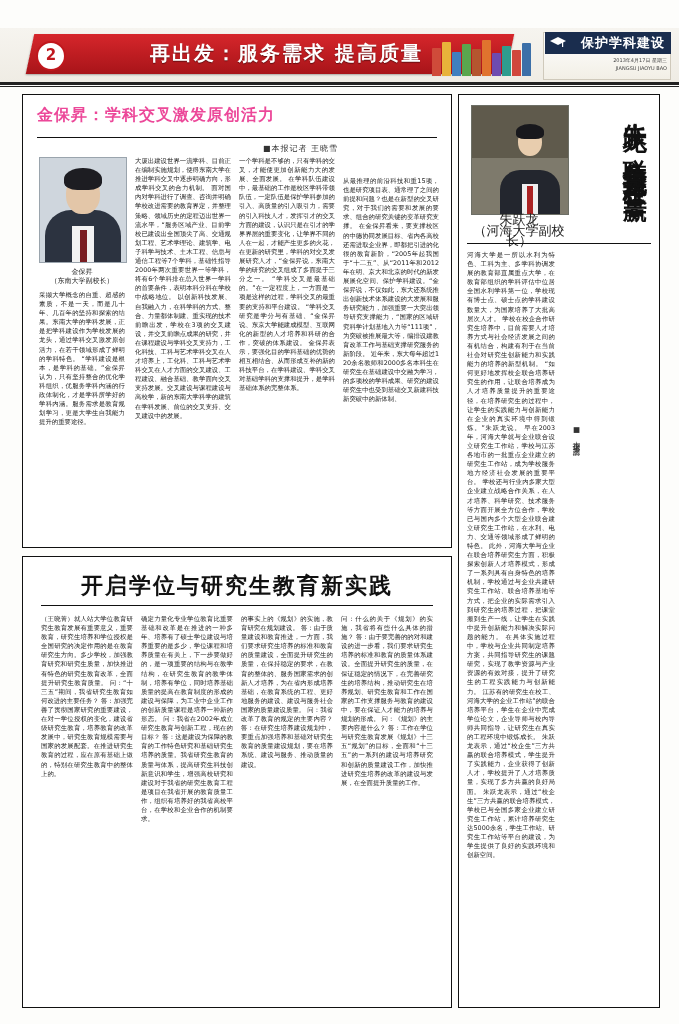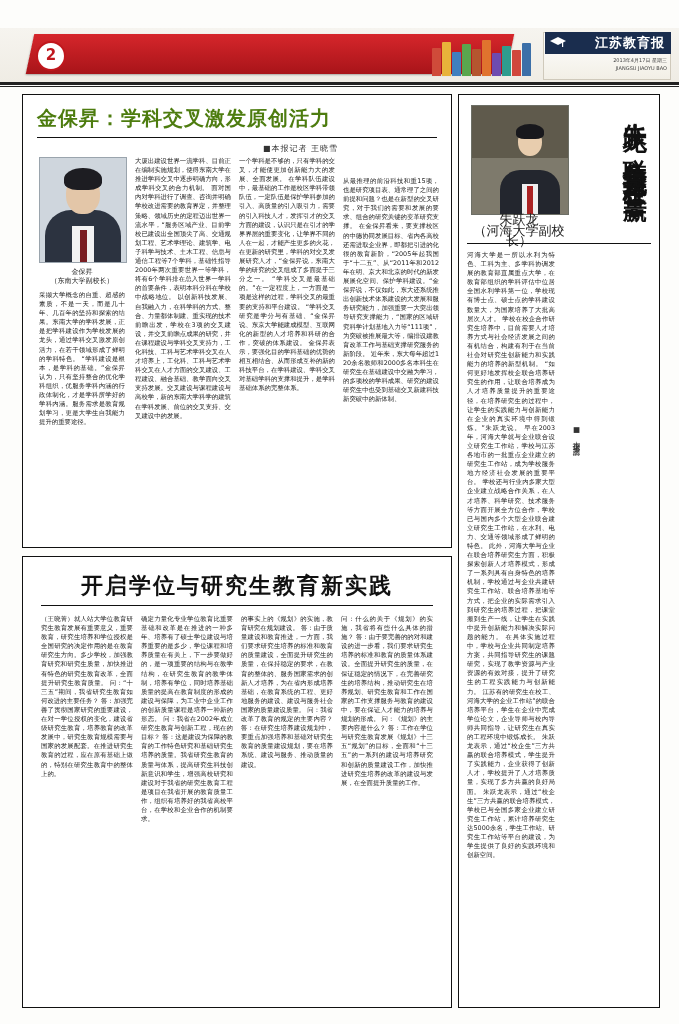--- a/index.html
+++ b/index.html
@@ -81,21 +81,21 @@
     border:1px solid #111;
     background:#fff;
   }
   .bottom-block{
     position:absolute;left:22px;top:556px;width:428px;height:450px;
     border:1px solid #111;background:#fff;
   }
   .headline{
     position:absolute;left:14px;top:10px;width:400px;
     font-family:"DejaVu Serif","Liberation Serif",serif;
-    font-size:20px;font-weight:bold;color:#4d7c0f;letter-spacing:1px;
+    font-size:16px;font-weight:bold;color:#ec4899;letter-spacing:1px;
     white-space:nowrap;
   }
   .byline{
     position:absolute;left:240px;top:48px;
     font-size:8px;color:#333;letter-spacing:1px;
   }
   .hl-rule{
     position:absolute;left:14px;top:42px;width:400px;height:1px;background:#111;
   }
   
@@ -171,20 +171,21 @@
     position:absolute;left:8px;top:148px;width:184px;height:1px;background:#111;
   }
 </style>
 </head>
 <body>
 
 <div class="page">
 
   <div class="masthead">
     <div class="mast-ribbon"></div>
+    <div class="mast-ribbon-text">再出发：服务需求  提高质量</div>
     <div class="page-num-badge">2</div>
 
     <div class="mast-books">
       <div class="book" style="left:2px;height:28px;background:#cf4b3a;"></div>
       <div class="book" style="left:12px;height:34px;background:#e8b33a;"></div>
       <div class="book" style="left:22px;height:24px;background:#3f7fbf;"></div>
       <div class="book" style="left:32px;height:32px;background:#5aa64e;"></div>
       <div class="book" style="left:42px;height:27px;background:#b4562f;"></div>
       <div class="book" style="left:52px;height:36px;background:#e0732e;"></div>
       <div class="book" style="left:62px;height:23px;background:#6e4bb0;"></div>
@@ -193,21 +194,21 @@
       <div class="book" style="left:92px;height:33px;background:#3c6fa8;"></div>
     </div>
 
     <div class="mast-logo"></div>
     <div class="mast-logo-dark">
       <svg width="18" height="18" style="position:absolute;left:4px;top:2px;">
         <polygon points="9,3 17,7 9,11 1,7" fill="#ffffff"></polygon>
         <rect x="13" y="8" width="1.2" height="5" fill="#ffffff"></rect>
       </svg>
     </div>
-    <div class="mast-logo-title">江苏教育报</div>
+    <div class="mast-logo-title">保护学科建设</div>
     <div class="mast-logo-sub">2013年4月17日 星期三</div>
     <div class="mast-logo-sub" style="top:37px;">JIANGSU JIAOYU BAO</div>
   </div>
   <div class="mast-rule"></div>
   <div class="mast-rule2"></div>
 
   <div class="col-left">
     <div class="headline">金保昇：学科交叉激发原创活力</div>
     <div class="hl-rule"></div>
     <div class="byline">■本报记者 王晓雪</div>

